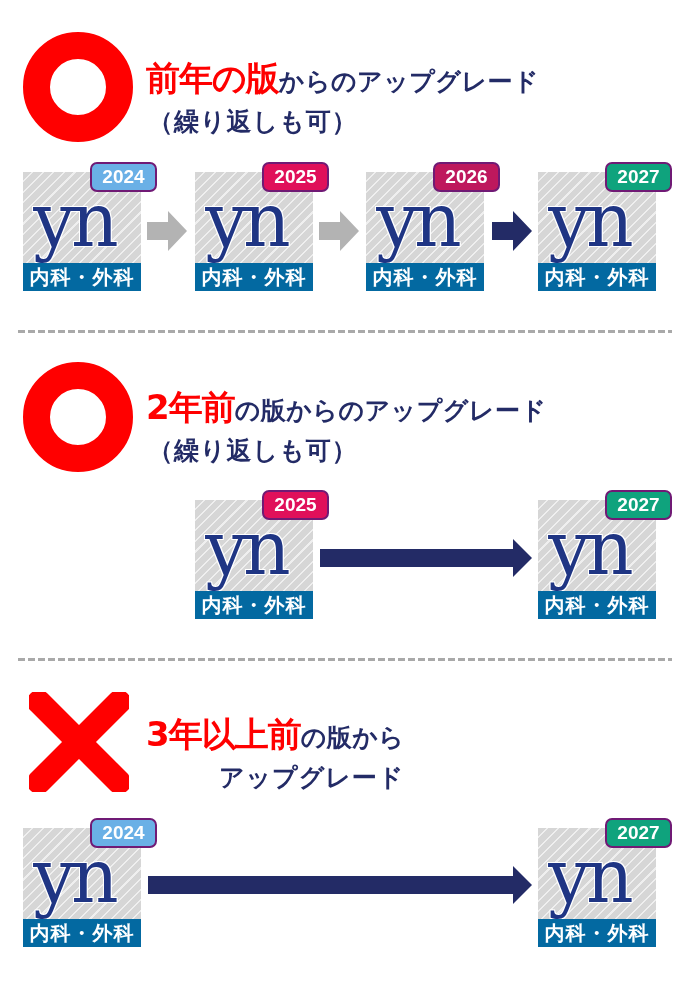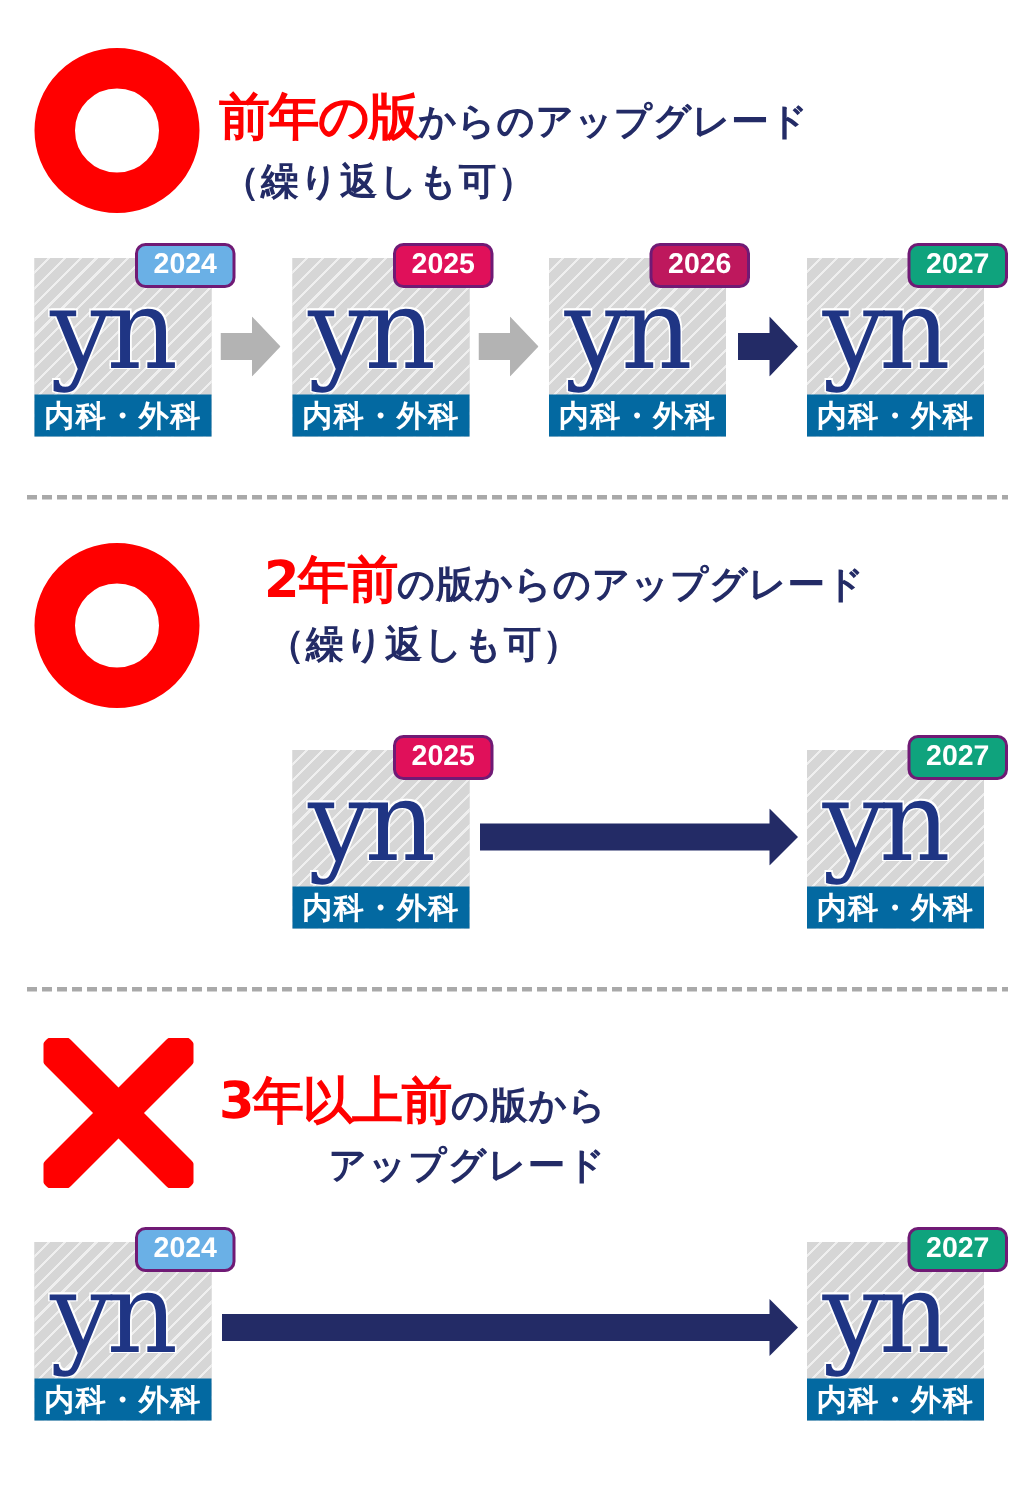--- a/index.html
+++ b/index.html
@@ -105,21 +105,21 @@
   <div class="cover"></div>
   <div class="yn">yn</div>
   <div class="band">内科・外科</div>
   <div class="badge" style="background:#0fa37d;">2027</div>
 </div>
 
 <div class="divider" style="top:330px;"></div>
 
 <div class="abs mark-circle" style="left:23px; top:362px;"></div>
 
-<div class="heading" style="top:365px;margin-left:30px;">
+<div class="heading" style="top:385px;">
   <div class="line1">
     <span class="hl">2年前</span><span>の版からのアップグレード</span>
   </div>
   <div class="line2" style="margin-left:2px;">（繰り返しも可）</div>
 </div>
 
 <div class="book" style="left:195px; top:500px;">
   <div class="cover"></div>
   <div class="yn">yn</div>
   <div class="band">内科・外科</div>

